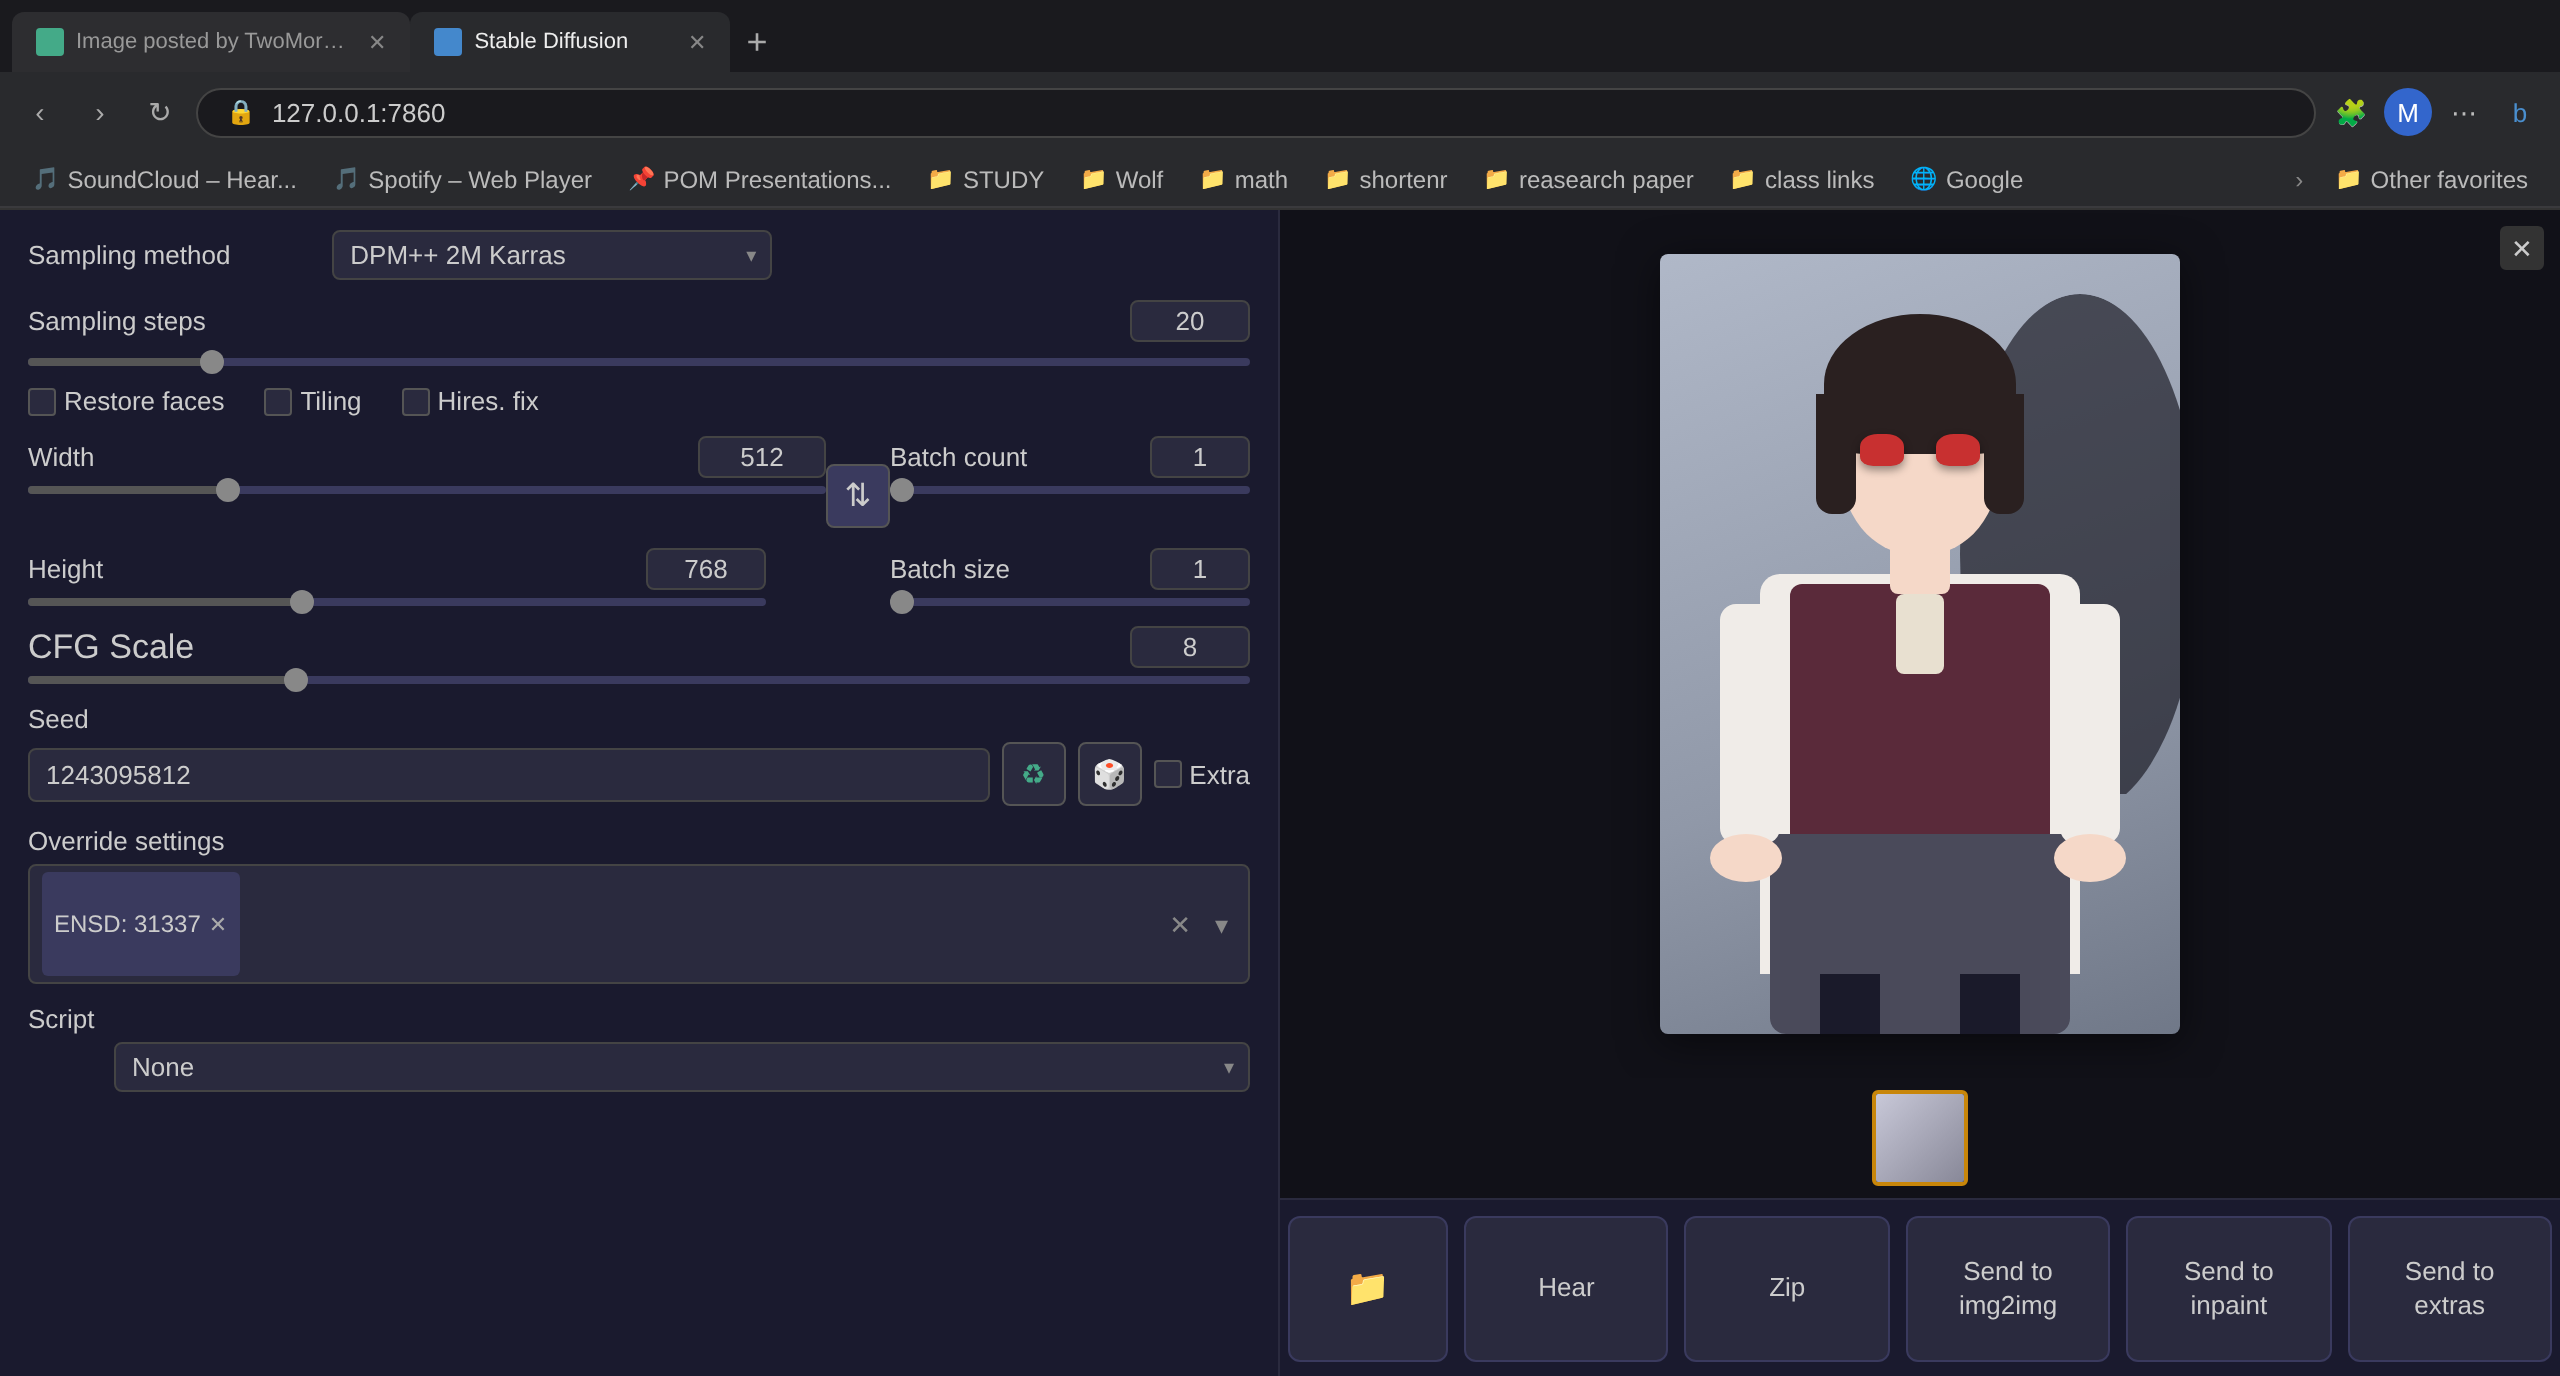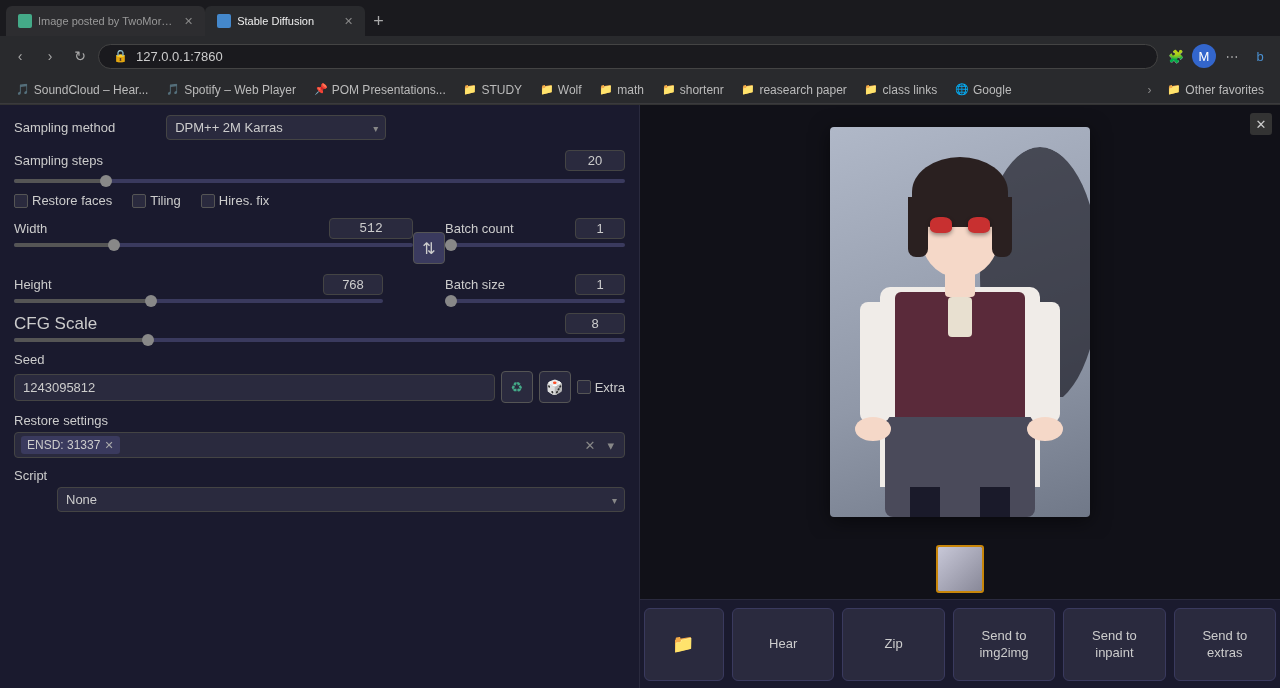--- a/index.html
+++ b/index.html
@@ -247,21 +247,21 @@
       background: #2a2a3e;
       border: 1px solid #444;
       border-radius: 4px;
       padding: 3px 6px;
       gap: 4px;
     }
     .tag {
       display: flex; align-items: center; gap: 4px;
       background: #3a3a5e;
       border-radius: 3px;
-      padding: 2px 6px;
+      padding: 19px 6px;
       font-size: 12px;
     }
     .tag-close { cursor: pointer; color: #aaa; font-size: 11px; }
     .override-actions {
       display: flex; gap: 4px; margin-left: auto;
     }
     .override-btn {
       background: none; border: none;
       color: #888; cursor: pointer; font-size: 13px;
       padding: 0 4px;
@@ -505,21 +505,21 @@
         <span>Hires. fix</span>
       </div>
     </div>
 
     <div style="display:flex;margin-bottom:10px;">
 
       <div style="flex:1;">
         <div style="display:flex;align-items:center;gap:6px;margin-bottom:4px;">
           <span style="font-size:13px;color:#ccc;">Width</span>
           <div style="flex:1;"></div>
-          <input type="text" class="number-box" value="512" style="width: 84px; font-family: Liberation Mono, monospace;">
+          <input type="text" class="number-box" value="512" style="width: 64px;">
         </div>
         <div class="full-slider" style="margin-bottom:0;">
           <div class="slider-fill" style="width:25%;"></div>
           <div class="slider-thumb" style="left:calc(25% - 6px);"></div>
         </div>
       </div>
 
       <div style="display:flex;align-items:center;justify-content:center;padding-top:14px;">
         <button class="swap-btn">⇅</button>
       </div>
@@ -589,21 +589,21 @@
           <span style="color:#4a8;font-size:14px;">🎲</span>
         </button>
         <div class="extra-checkbox">
           <div class="cb"></div>
           <span>Extra</span>
         </div>
       </div>
     </div>
 
     <div class="override-row">
-      <div class="override-label">Restore settings</div>
+      <div class="override-label">Override settings</div>
       <div class="override-input-wrapper">
         <div class="tag">
           <span>ENSD: 31337</span>
           <span class="tag-close">✕</span>
         </div>
         <div style="flex:1;"></div>
         <div class="override-actions">
           <button class="override-btn">✕</button>
           <button class="override-btn">▾</button>
         </div>

